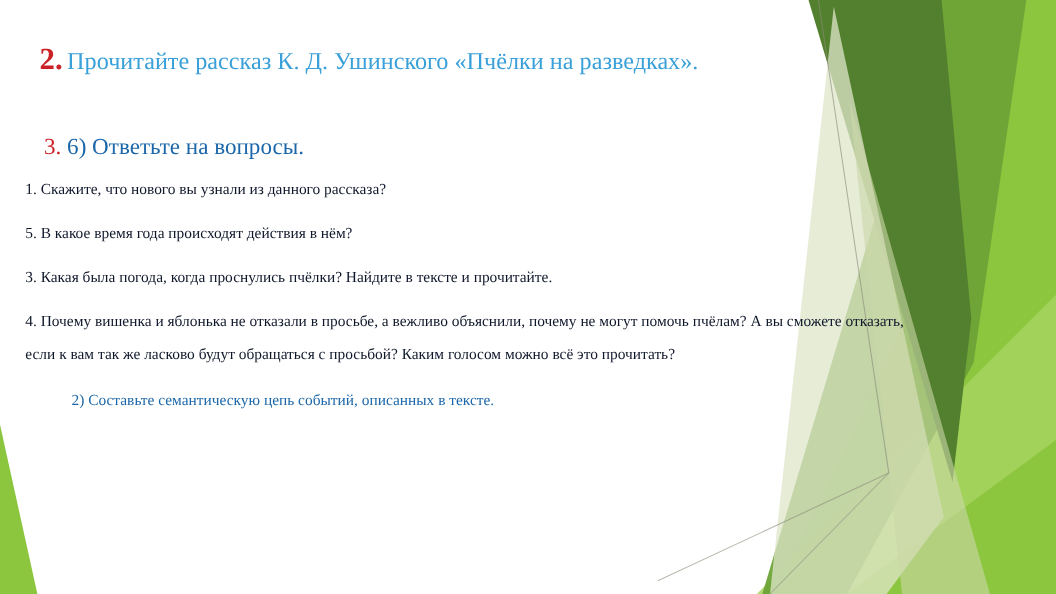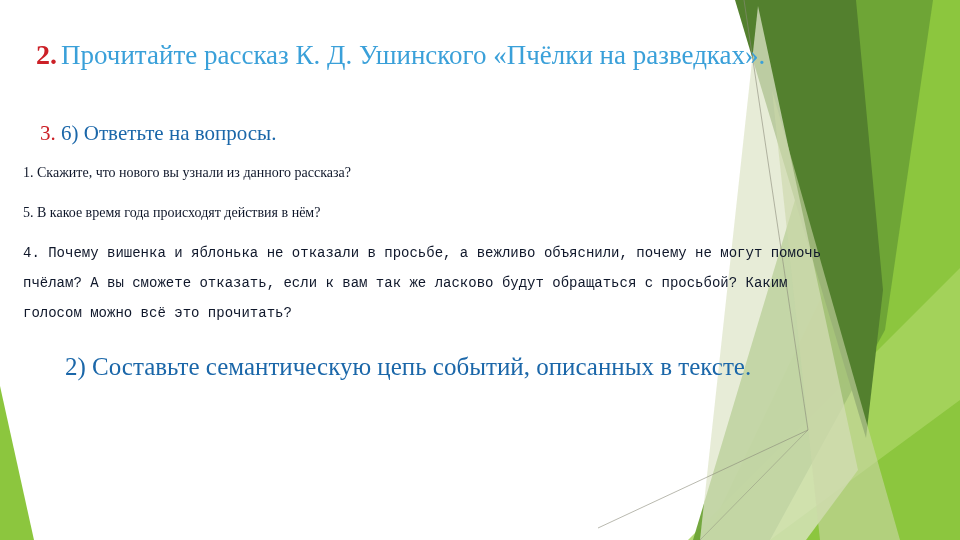--- a/index.html
+++ b/index.html
@@ -35,44 +35,44 @@
     line-height: 34px;
     white-space: nowrap;
   }
   .title-num {
     color: #cc2027;
     font-weight: bold;
     font-size: 28px;
   }
   .title-text {
     color: #3aa0d9;
-    font-size: 27px;
+    font-size: 22px;
   }
 
   .subtitle {
     margin: 0 0 10px 0;
     padding-left: 17px;
     font-size: 21px;
     line-height: 30px;
     color: #1b67a9;
   }
   .subtitle-num { color: #cc2027; }
 
   .q {
     margin: 0 0 10px 0;
     font-size: 14px;
     line-height: 30px;
     color: #0f172a;
     width: 880px;
   }
-  .q4 { width: 828px; margin-bottom: 24px; font-family: Liberation Mono, monospace; }
+  .q4 { width: 828px; margin-bottom: 12px; }
 
   .footer-task {
     padding-left: 42px;
-    font-size: 25px;
+    font-size: 14px;
     line-height: 30px;
     color: #1b67a9;
   }
 </style>
 </head>
 <body>
 
 <div class="slide">
 
   <svg class="decor" viewBox="0 0 960 540" xmlns="http://www.w3.org/2000/svg">
@@ -96,18 +96,19 @@
       <span class="title-text">Прочитайте рассказ К. Д. Ушинского «Пчёлки на разведках».</span>
     </p>
 
     <p class="subtitle">
       <span class="subtitle-num">3.</span>
       <span>6) Ответьте на вопросы.</span>
     </p>
 
     <p class="q">1. Скажите, что нового вы узнали из данного рассказа?</p>
     <p class="q">5. В какое время года происходят действия в нём?</p>
+    <p class="q">3. Какая была погода, когда проснулись пчёлки? Найдите в тексте и прочитайте.</p>
     <p class="q q4">4. Почему вишенка и яблонька не отказали в просьбе, а вежливо объяснили, почему не могут помочь пчёлам? А вы сможете отказать, если к вам так же ласково будут обращаться с просьбой? Каким голосом можно всё это прочитать?</p>
 
     <p class="footer-task">2) Составьте семантическую цепь событий, описанных в тексте.</p>
 
   </div>
 </div>
 
 </body></html>

